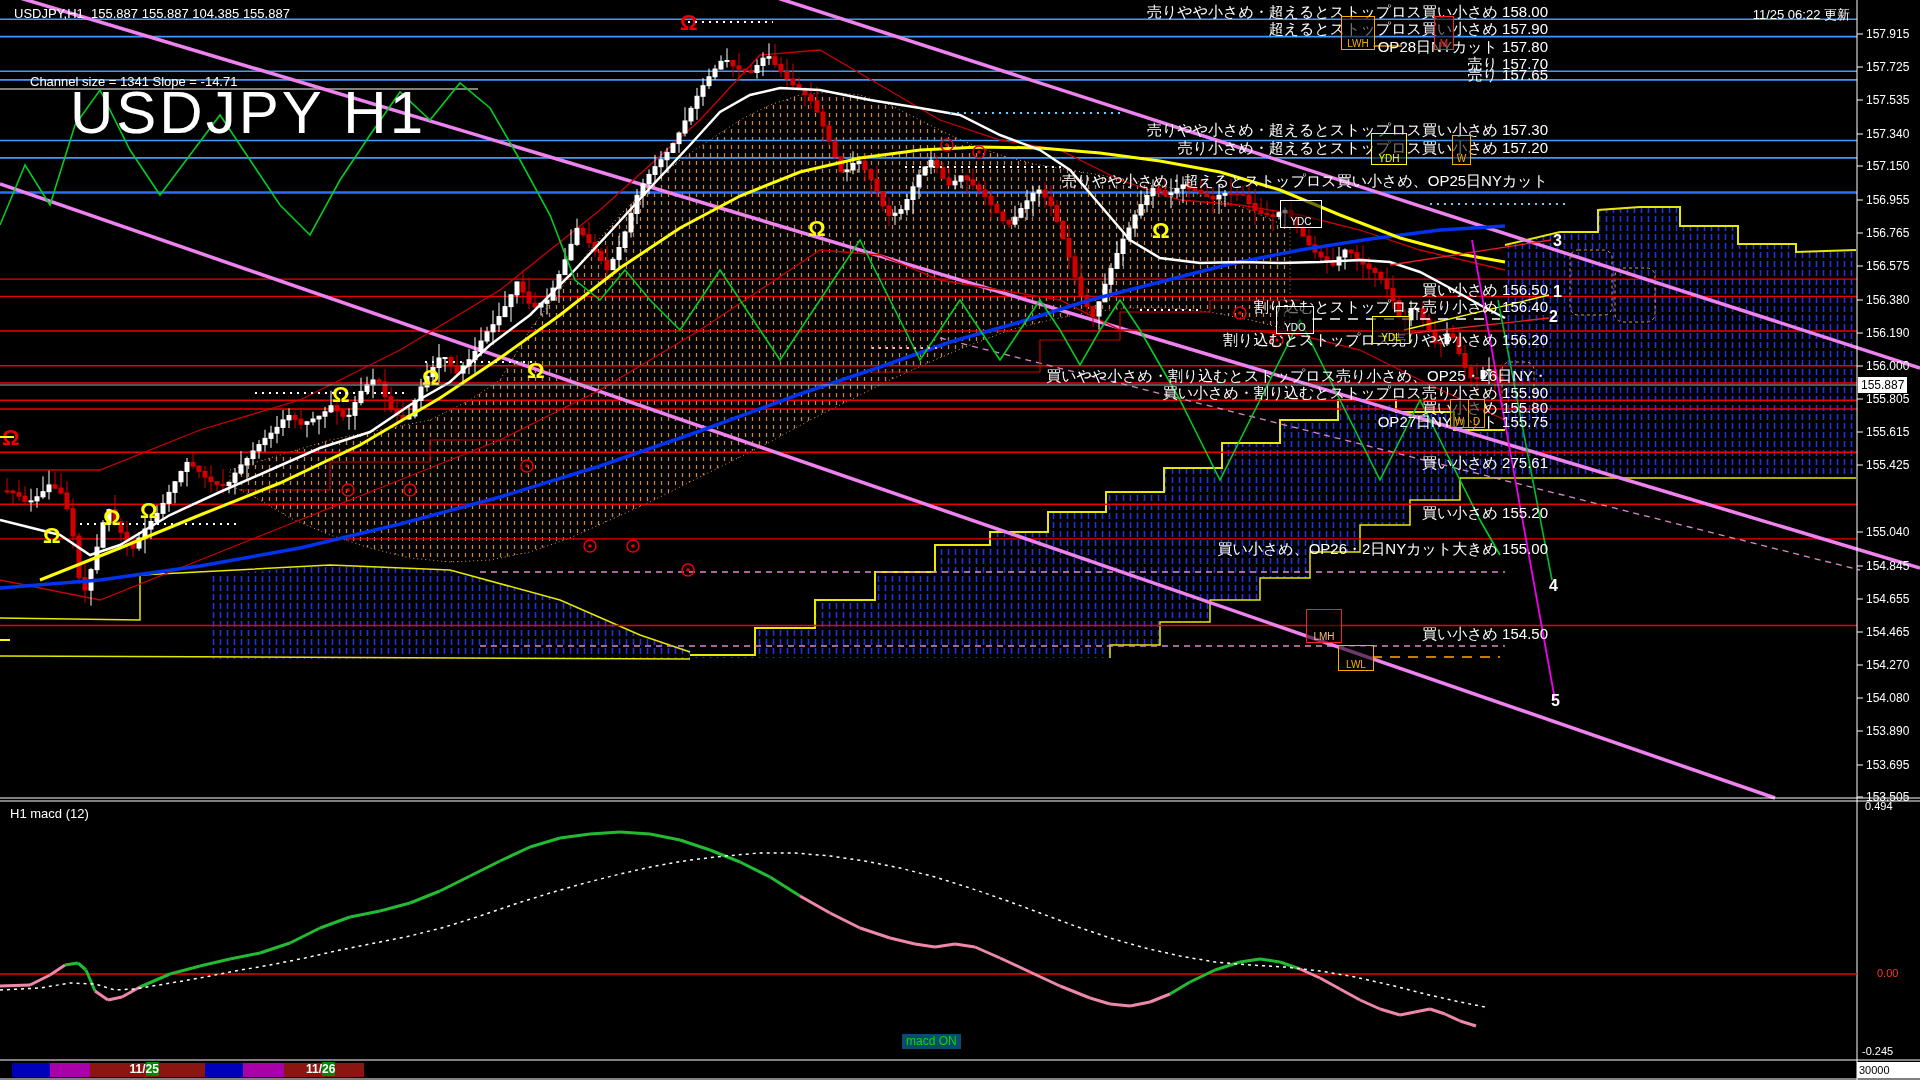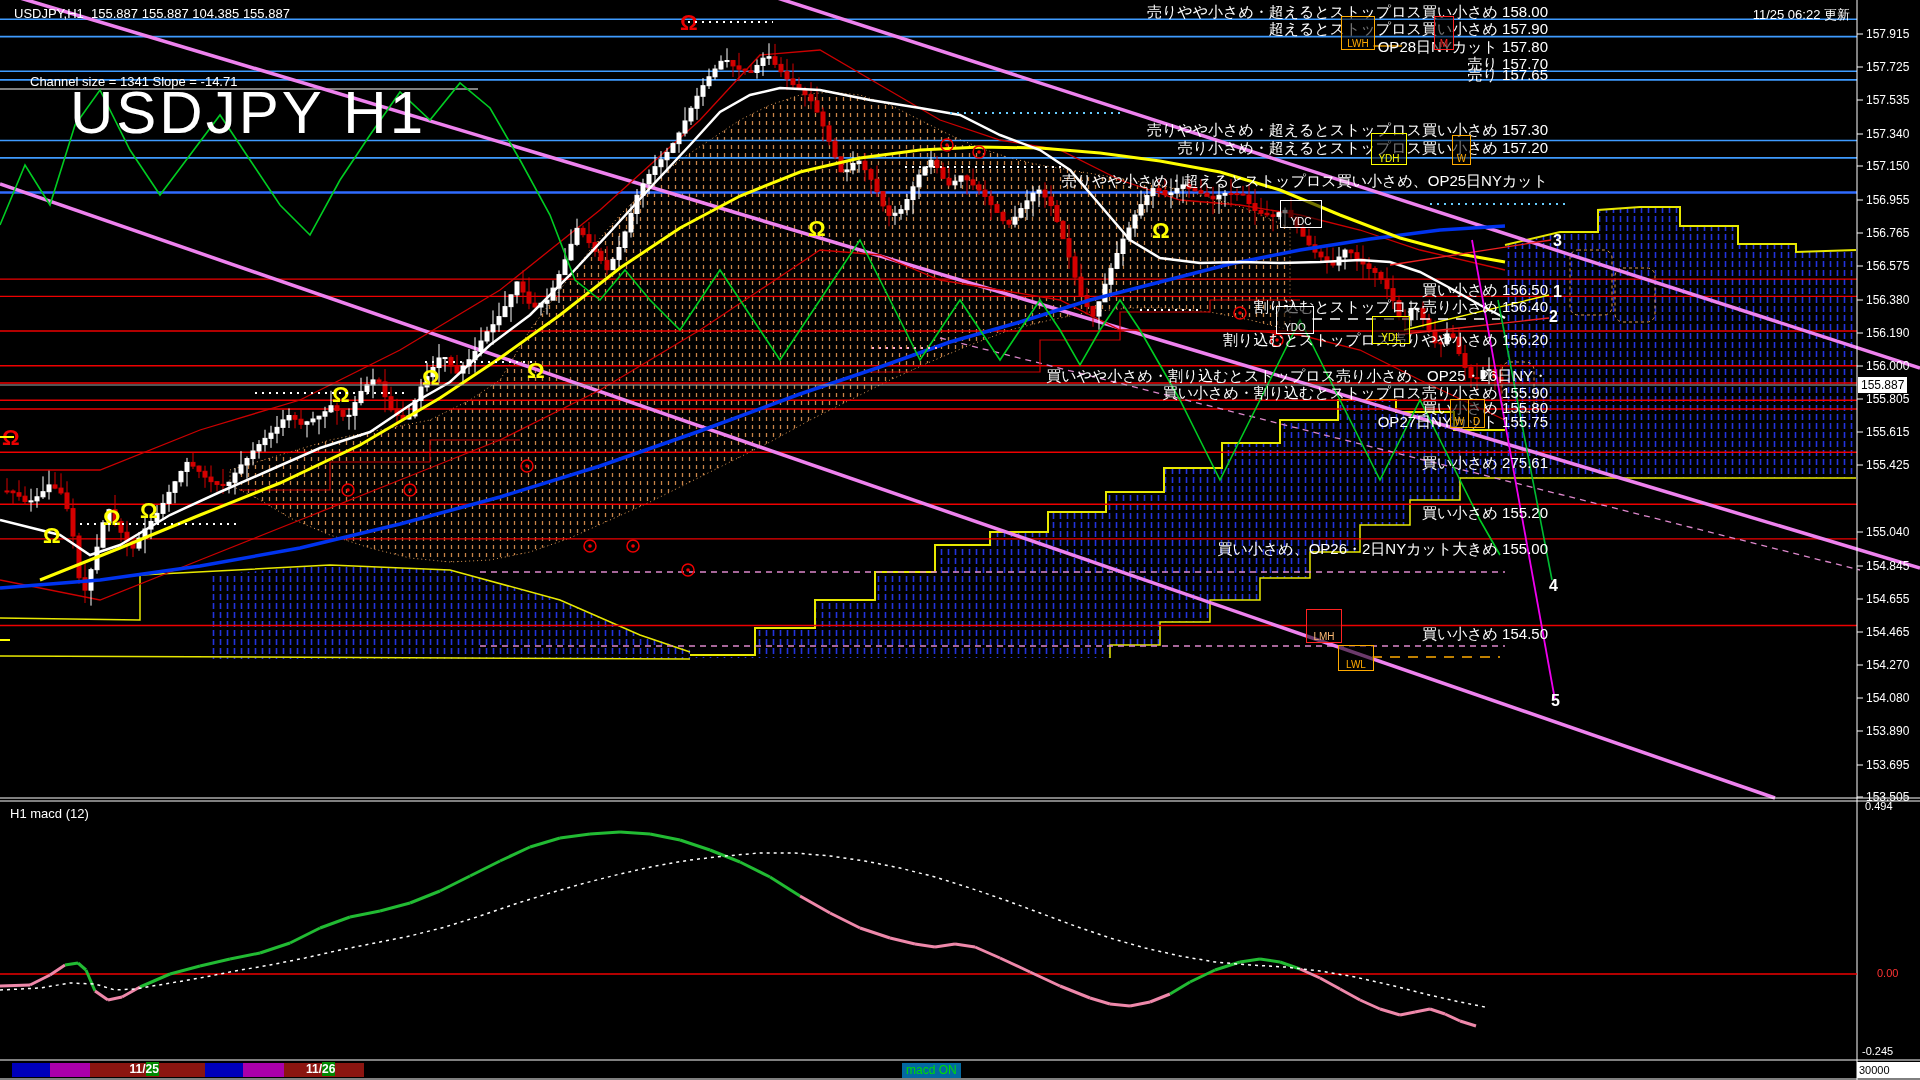--- a/index.html
+++ b/index.html
@@ -12,21 +12,21 @@
   .chlabel{position:absolute;left:30px;top:74px;color:#fff;font-size:13px;}
   .axis-label{position:absolute;color:#fff;font-size:12px;white-space:nowrap;}
   .cur-price{position:absolute;left:1858px;background:#fff;color:#000;font-size:12px;
              padding:0 3px;height:16px;line-height:16px;}
   .anno{position:absolute;right:372px;color:#fff;font-size:15px;white-space:nowrap;}
   .lvlbox{position:absolute;font-size:10px;display:flex;align-items:flex-end;justify-content:center;
           background:rgba(0,0,0,0.55);}
   .marker{position:absolute;color:#fff;font-size:16px;font-weight:bold;}
   .macd-label{position:absolute;left:10px;top:806px;color:#fff;font-size:13px;}
   .macd-ax{position:absolute;color:#fff;font-size:11px;}
-  .macd-toggle{position:absolute;left:902px;top:1063px;background:#0369a1;color:#00dd00;
+  .macd-toggle{position:absolute;left:902px;top:1034px;background:#0c4a6e;color:#00dd00;
                font-size:12px;padding:0 4px;height:15px;line-height:15px;}
   .tl-seg{position:absolute;top:1063px;height:14px;}
   .tl-date{position:absolute;top:1062px;color:#fff;font-size:12px;font-weight:bold;white-space:nowrap;}
   .tl-date .dnum{background:#008800;}
   .count-box{position:absolute;left:1857px;top:1062px;width:63px;height:16px;background:#fff;
              color:#000;font-size:11px;line-height:16px;padding-left:2px;}
 </style>
 </head>
 <body>
 

